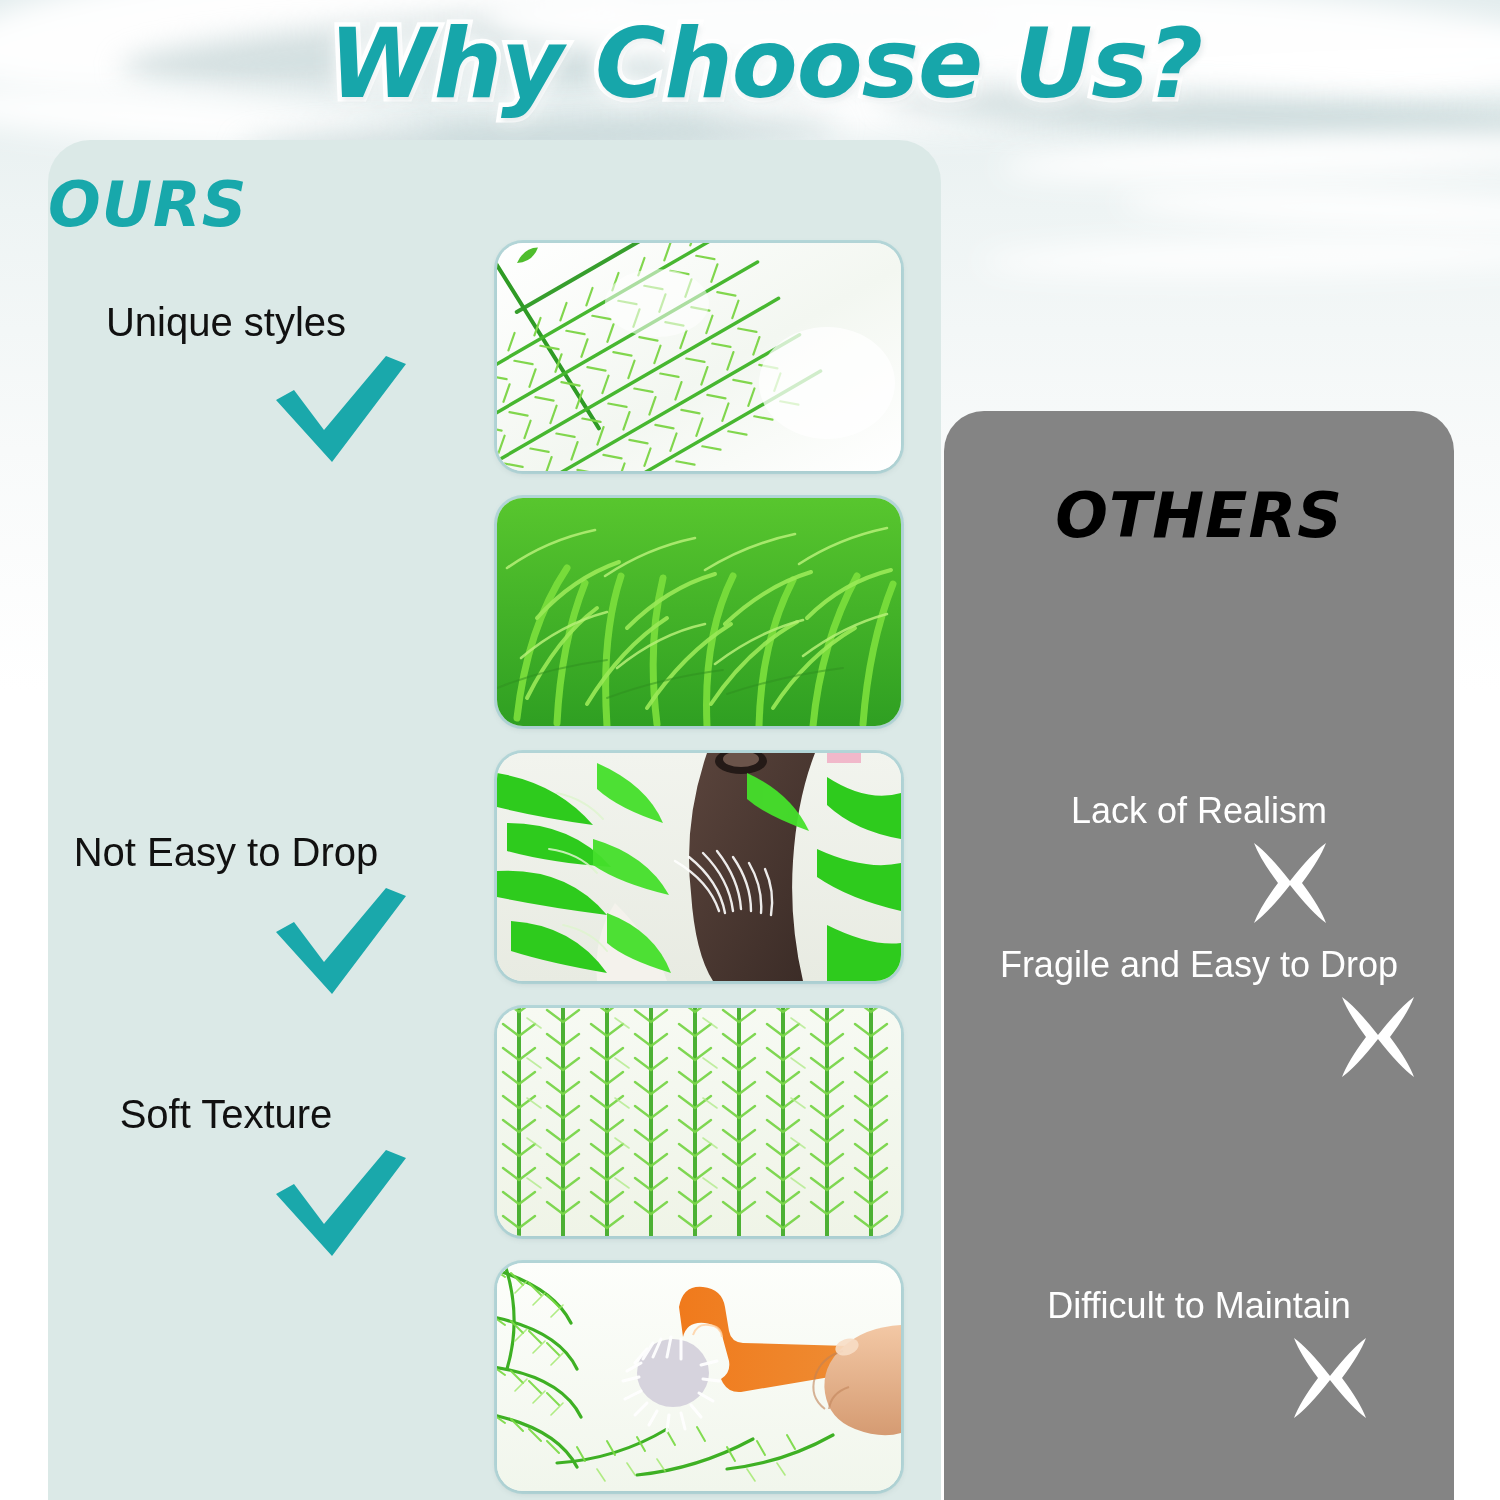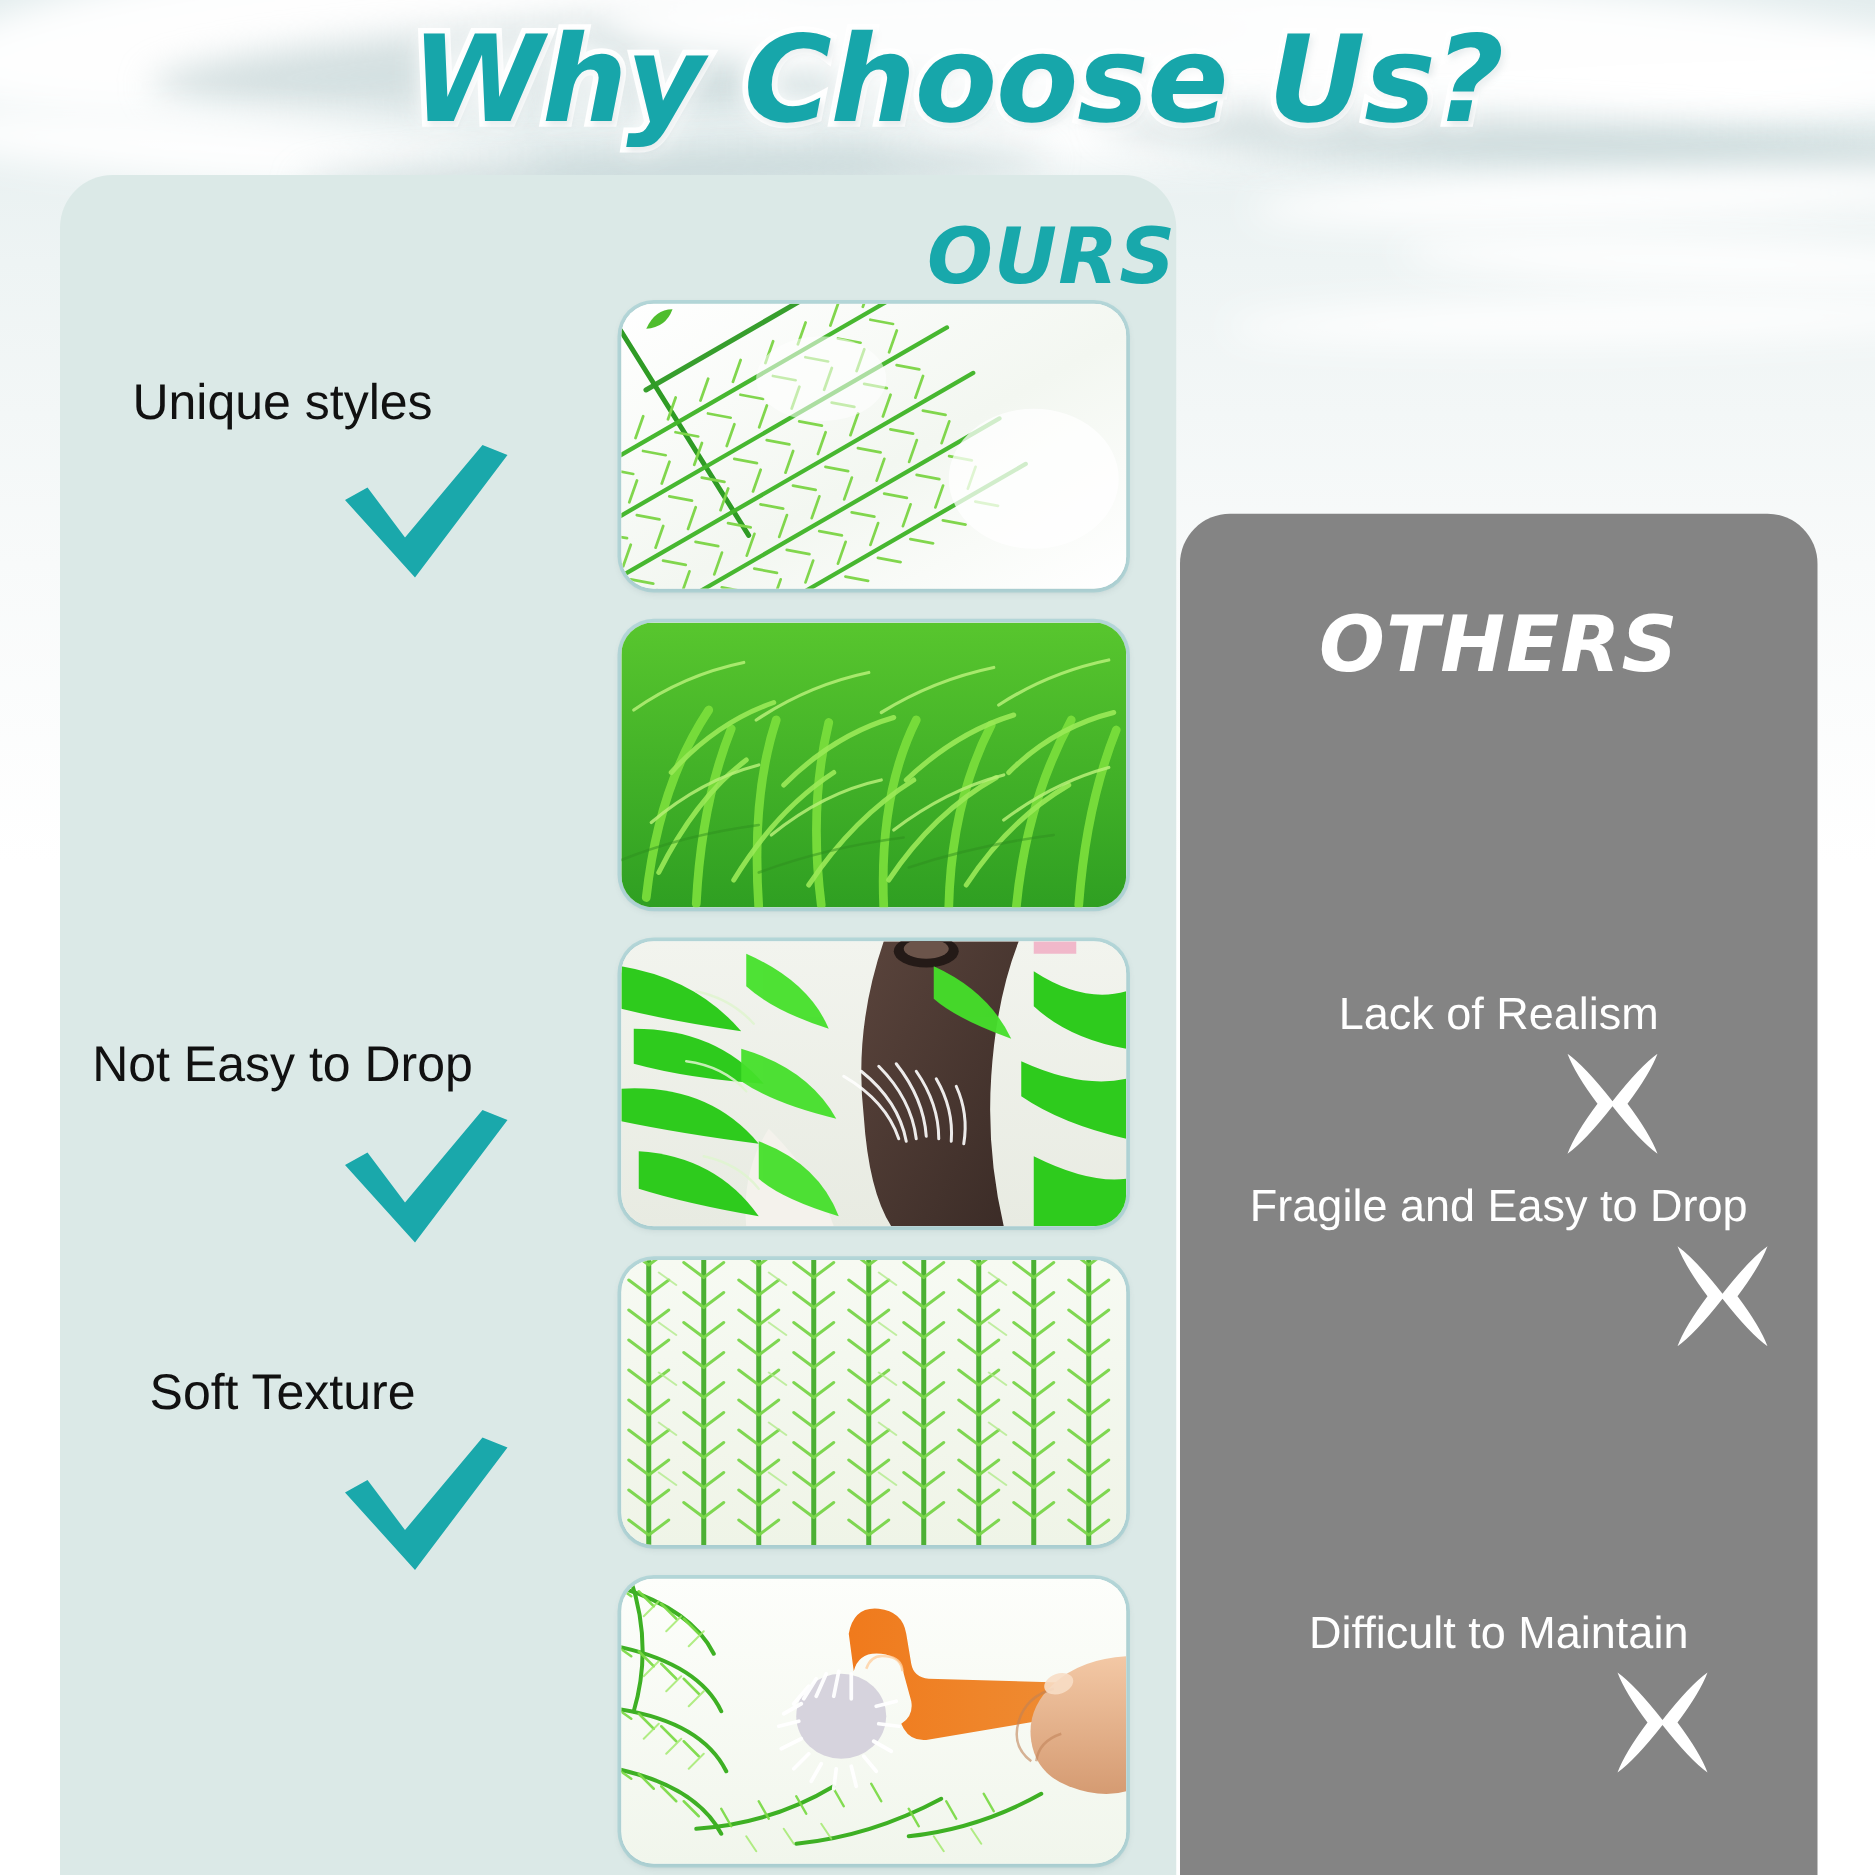--- a/index.html
+++ b/index.html
@@ -69,37 +69,37 @@
     left: 944px; top: 411px;
     width: 510px; height: 1089px;
     background: #848484;
     border-radius: 40px 40px 0 0;
     z-index: 3;
   }
 
   .hdr-ours {
     position: absolute;
     left: 0; right: 0; top: 28px;
-    text-align: right;
+    text-align: left;
     font-family: "DejaVu Sans", sans-serif;
     font-size: 62px;
     font-weight: 700;
     font-style: italic;
     color: #18a8ab;
     letter-spacing: 1px;
   }
   .hdr-others {
     position: absolute;
     left: 0; right: 0; top: 68px;
     text-align: center;
     font-family: "DejaVu Sans", sans-serif;
     font-size: 62px;
     font-weight: 700;
     font-style: italic;
-    color: #ffffff;
+    color: #000000;
     letter-spacing: 1px;
   }
 
   
   .feature {
     position: absolute;
     left: 0;
     width: 452px;
   }
   .feature-label {

